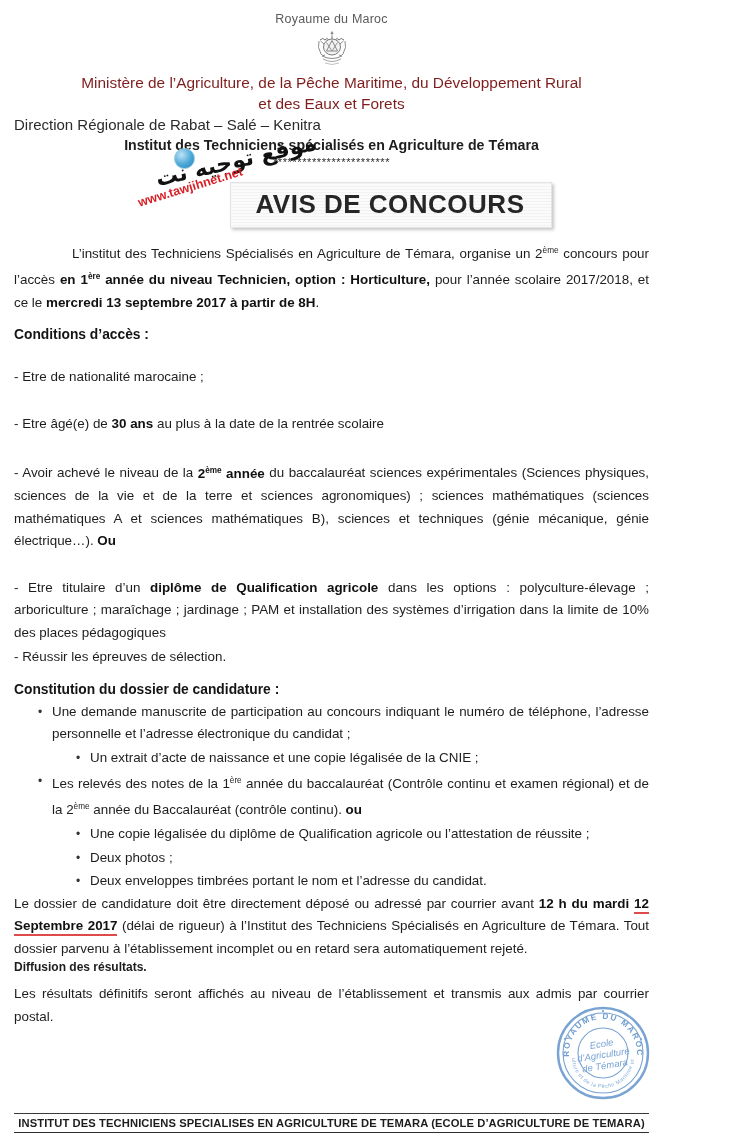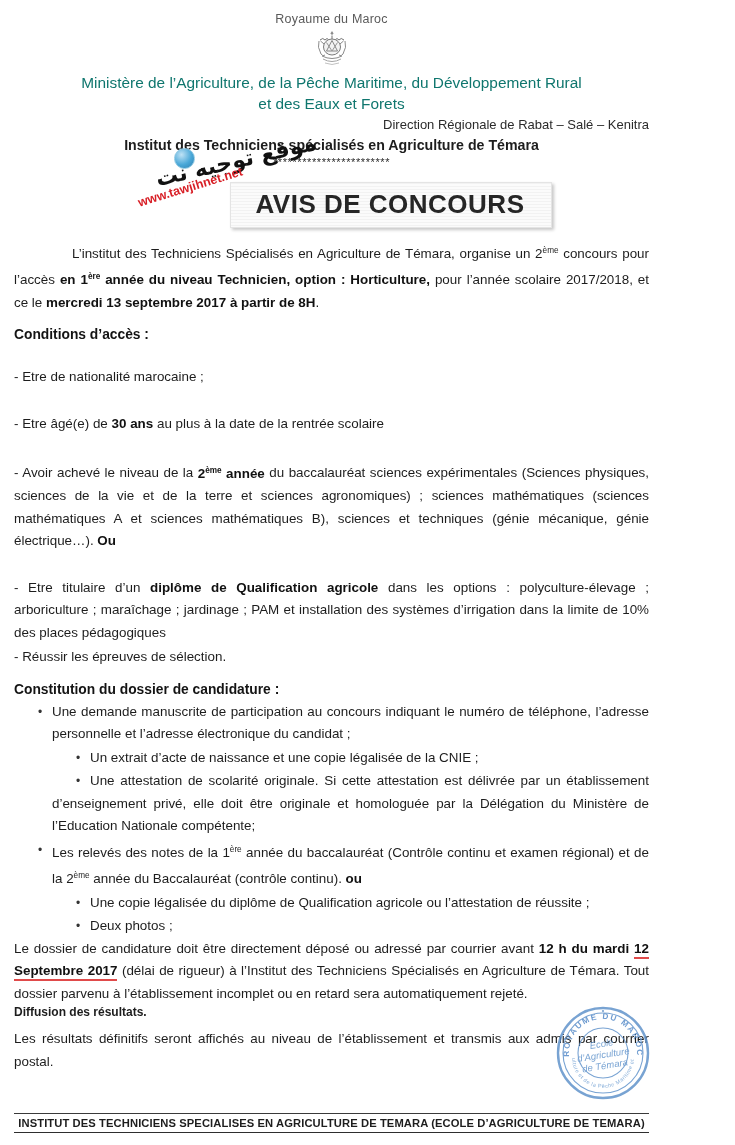--- a/index.html
+++ b/index.html
@@ -37,26 +37,26 @@
     height: 44px;
   }
   .emblem {
     display: inline-block;
     opacity: .78;
   }
   .ministry {
     text-align: center;
     font-size: 15.4px;
     line-height: 20.5px;
-    color: #0f766e;
+    color: #7f1d1d;
     margin-top: 1px;
   }
   .direction {
-    text-align: right;
-    font-size: 13px;
+    text-align: left;
+    font-size: 15px;
     line-height: 20px;
     color: #2b2b2b;
     margin-top: 1px;
   }
   .institute {
     text-align: center;
     font-size: 14.2px;
     font-weight: bold;
     line-height: 19px;
     color: #1d1d1d;
@@ -325,26 +325,26 @@
     <span>- Etre titulaire d’un </span><b>diplôme de Qualification agricole</b><span> dans les  options :  polyculture-élevage ; arboriculture ; maraîchage ; jardinage ; PAM et installation des systèmes d’irrigation dans la limite de 10% des places pédagogiques</span>
   </div>
 
   <div class="dash-line dash-tight">- Réussir  les épreuves  de  sélection.</div>
 
   <div class="section-head">Constitution du dossier de candidature :</div>
 
   <ul class="dossier">
     <li>Une demande manuscrite de participation au concours indiquant le   numéro  de   téléphone, l’adresse personnelle  et  l’adresse  électronique  du candidat ;</li>
     <li class="wide">Un extrait d’acte de naissance et une copie légalisée de la CNIE ;</li>
-    <li class="wide">Une attestation de scolarité originale. Si cette attestation est délivrée par un établissement d’enseignement privé, elle doit être originale et homologuée par la Délégation   du Ministère de l’Education Nationale compétente;</li>
     <li>
       <span>Les relevés des notes de la 1</span><sup>ère</sup><span> année du baccalauréat (Contrôle continu et examen régional) et de la 2</span><sup>ème</sup><span> année du Baccalauréat (contrôle continu). </span><b>ou</b>
     </li>
     <li class="wide">Une copie légalisée du diplôme de Qualification agricole ou l’attestation de réussite ;</li>
     <li class="wide">Deux photos ;</li>
+    <li class="wide">Deux enveloppes timbrées portant le nom et l’adresse du candidat.</li>
   </ul>
 
   <p class="para closing">
     <span>Le dossier de candidature doit être directement déposé ou adressé par courrier avant </span><b>12 h du mardi</b> <b class="underline-red">12 Septembre 2017</b><span> (délai de rigueur) à l’Institut des Techniciens Spécialisés en Agriculture de Témara. Tout dossier parvenu à l’établissement incomplet ou en retard sera automatiquement rejeté.</span>
   </p>
 
   <div class="results-head">Diffusion des résultats.</div>
   <p class="para results-body">Les résultats définitifs seront affichés au niveau de l’établissement et transmis aux admis par courrier postal.</p>
 
   <div class="stamp">

